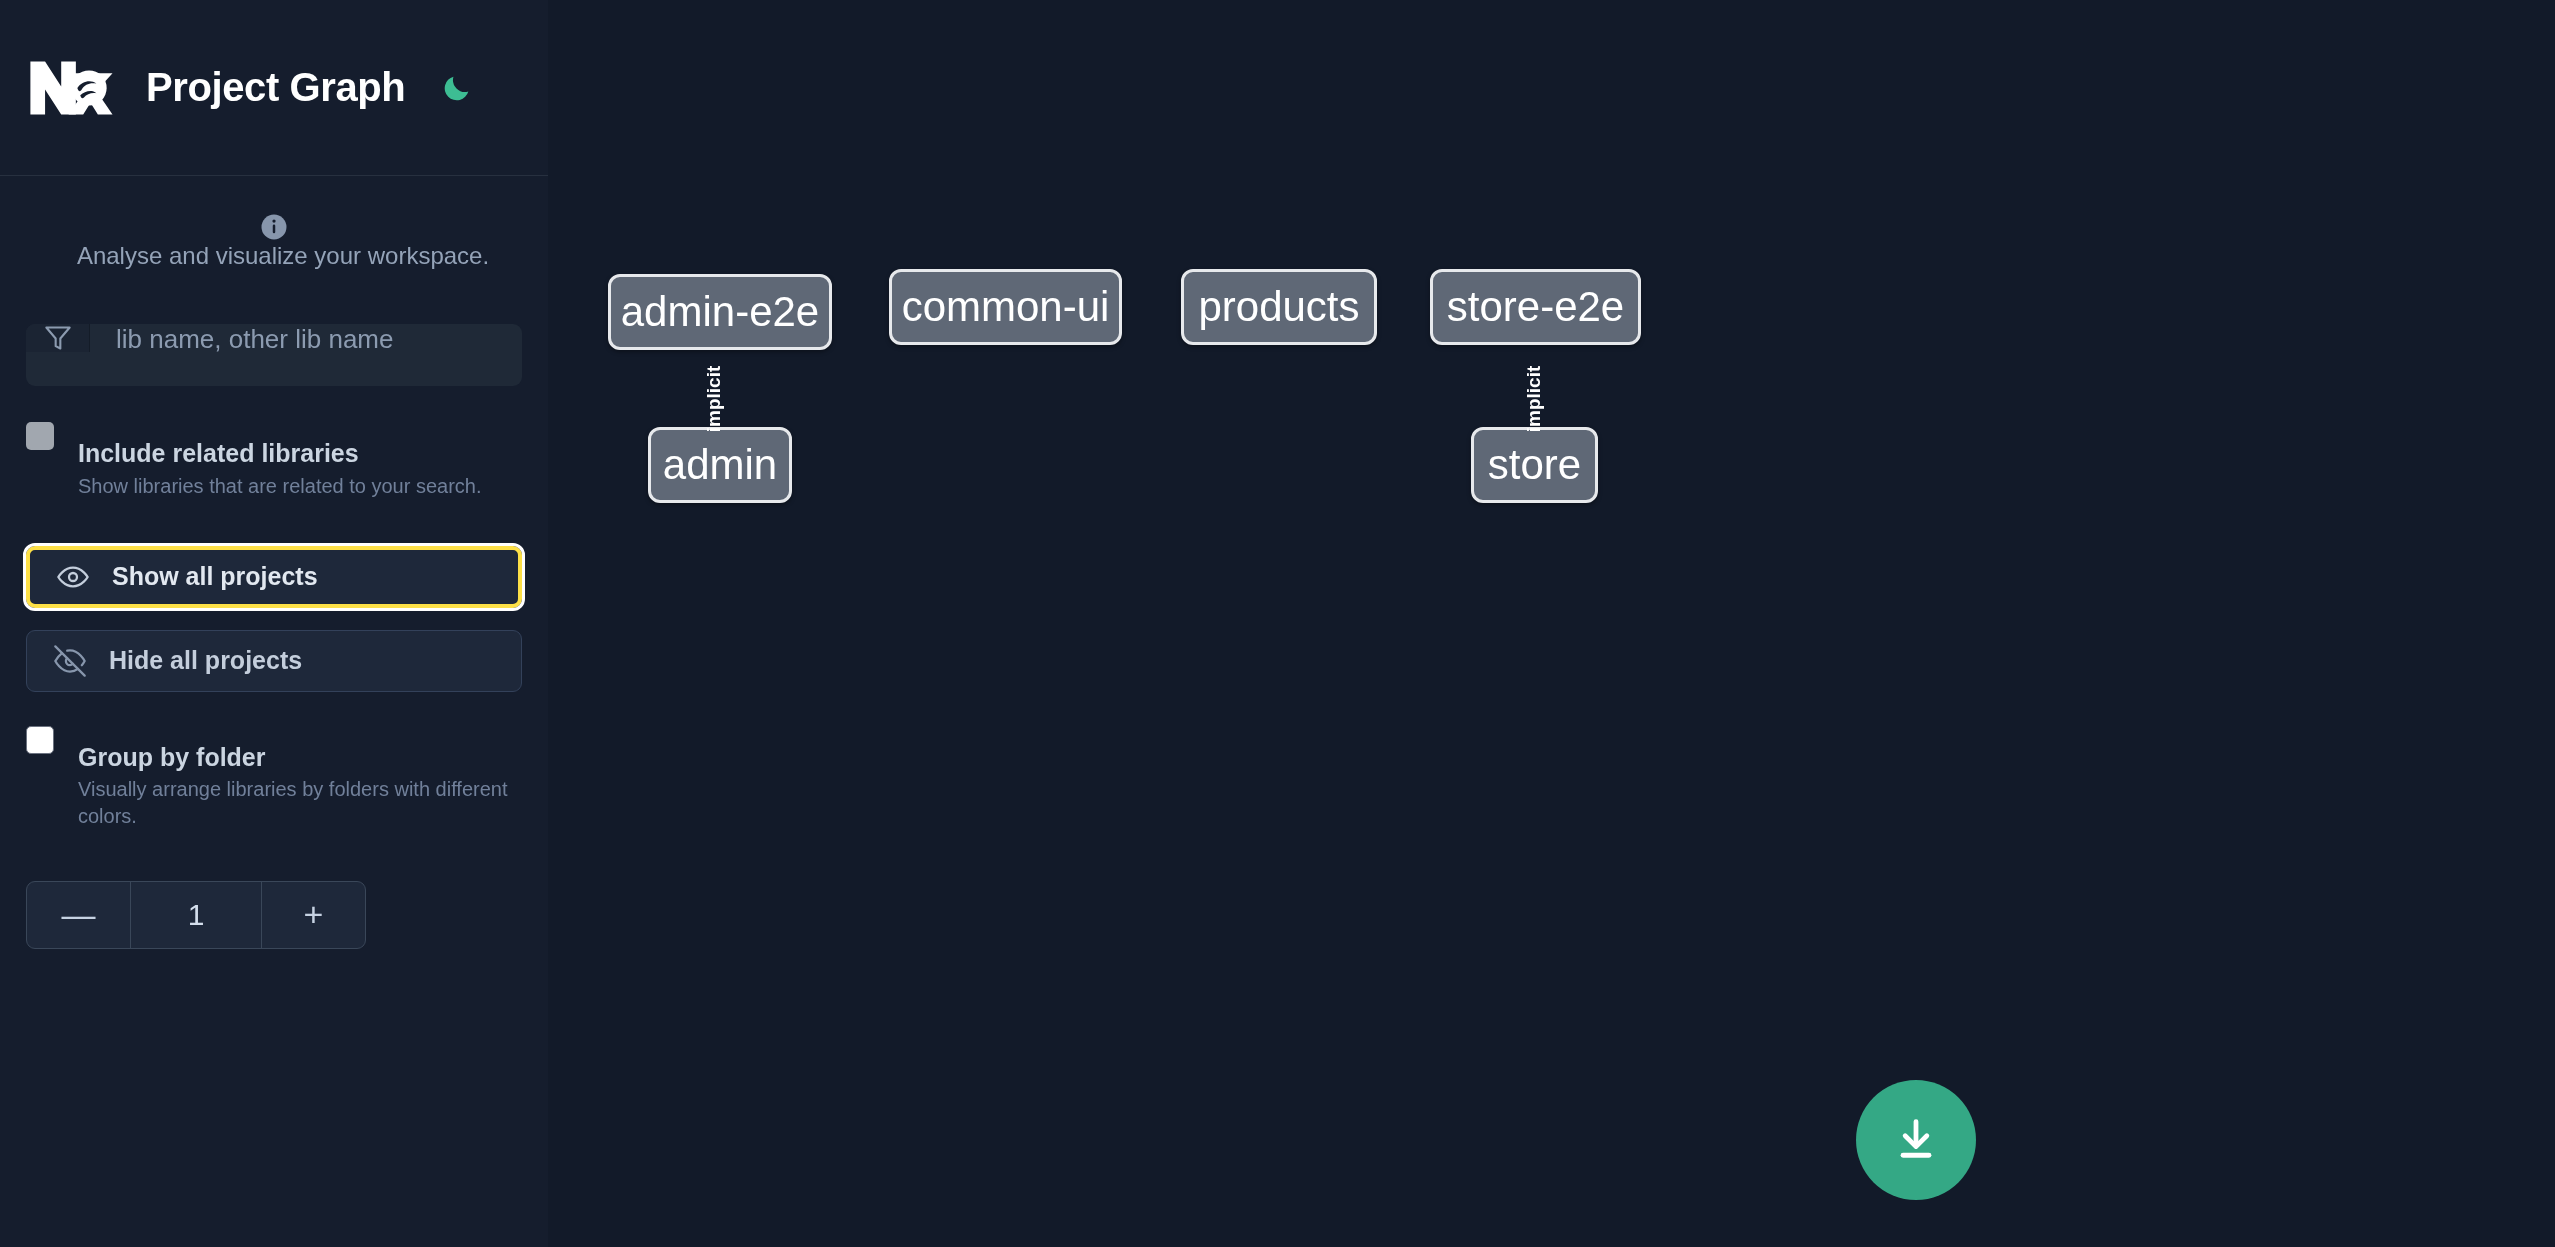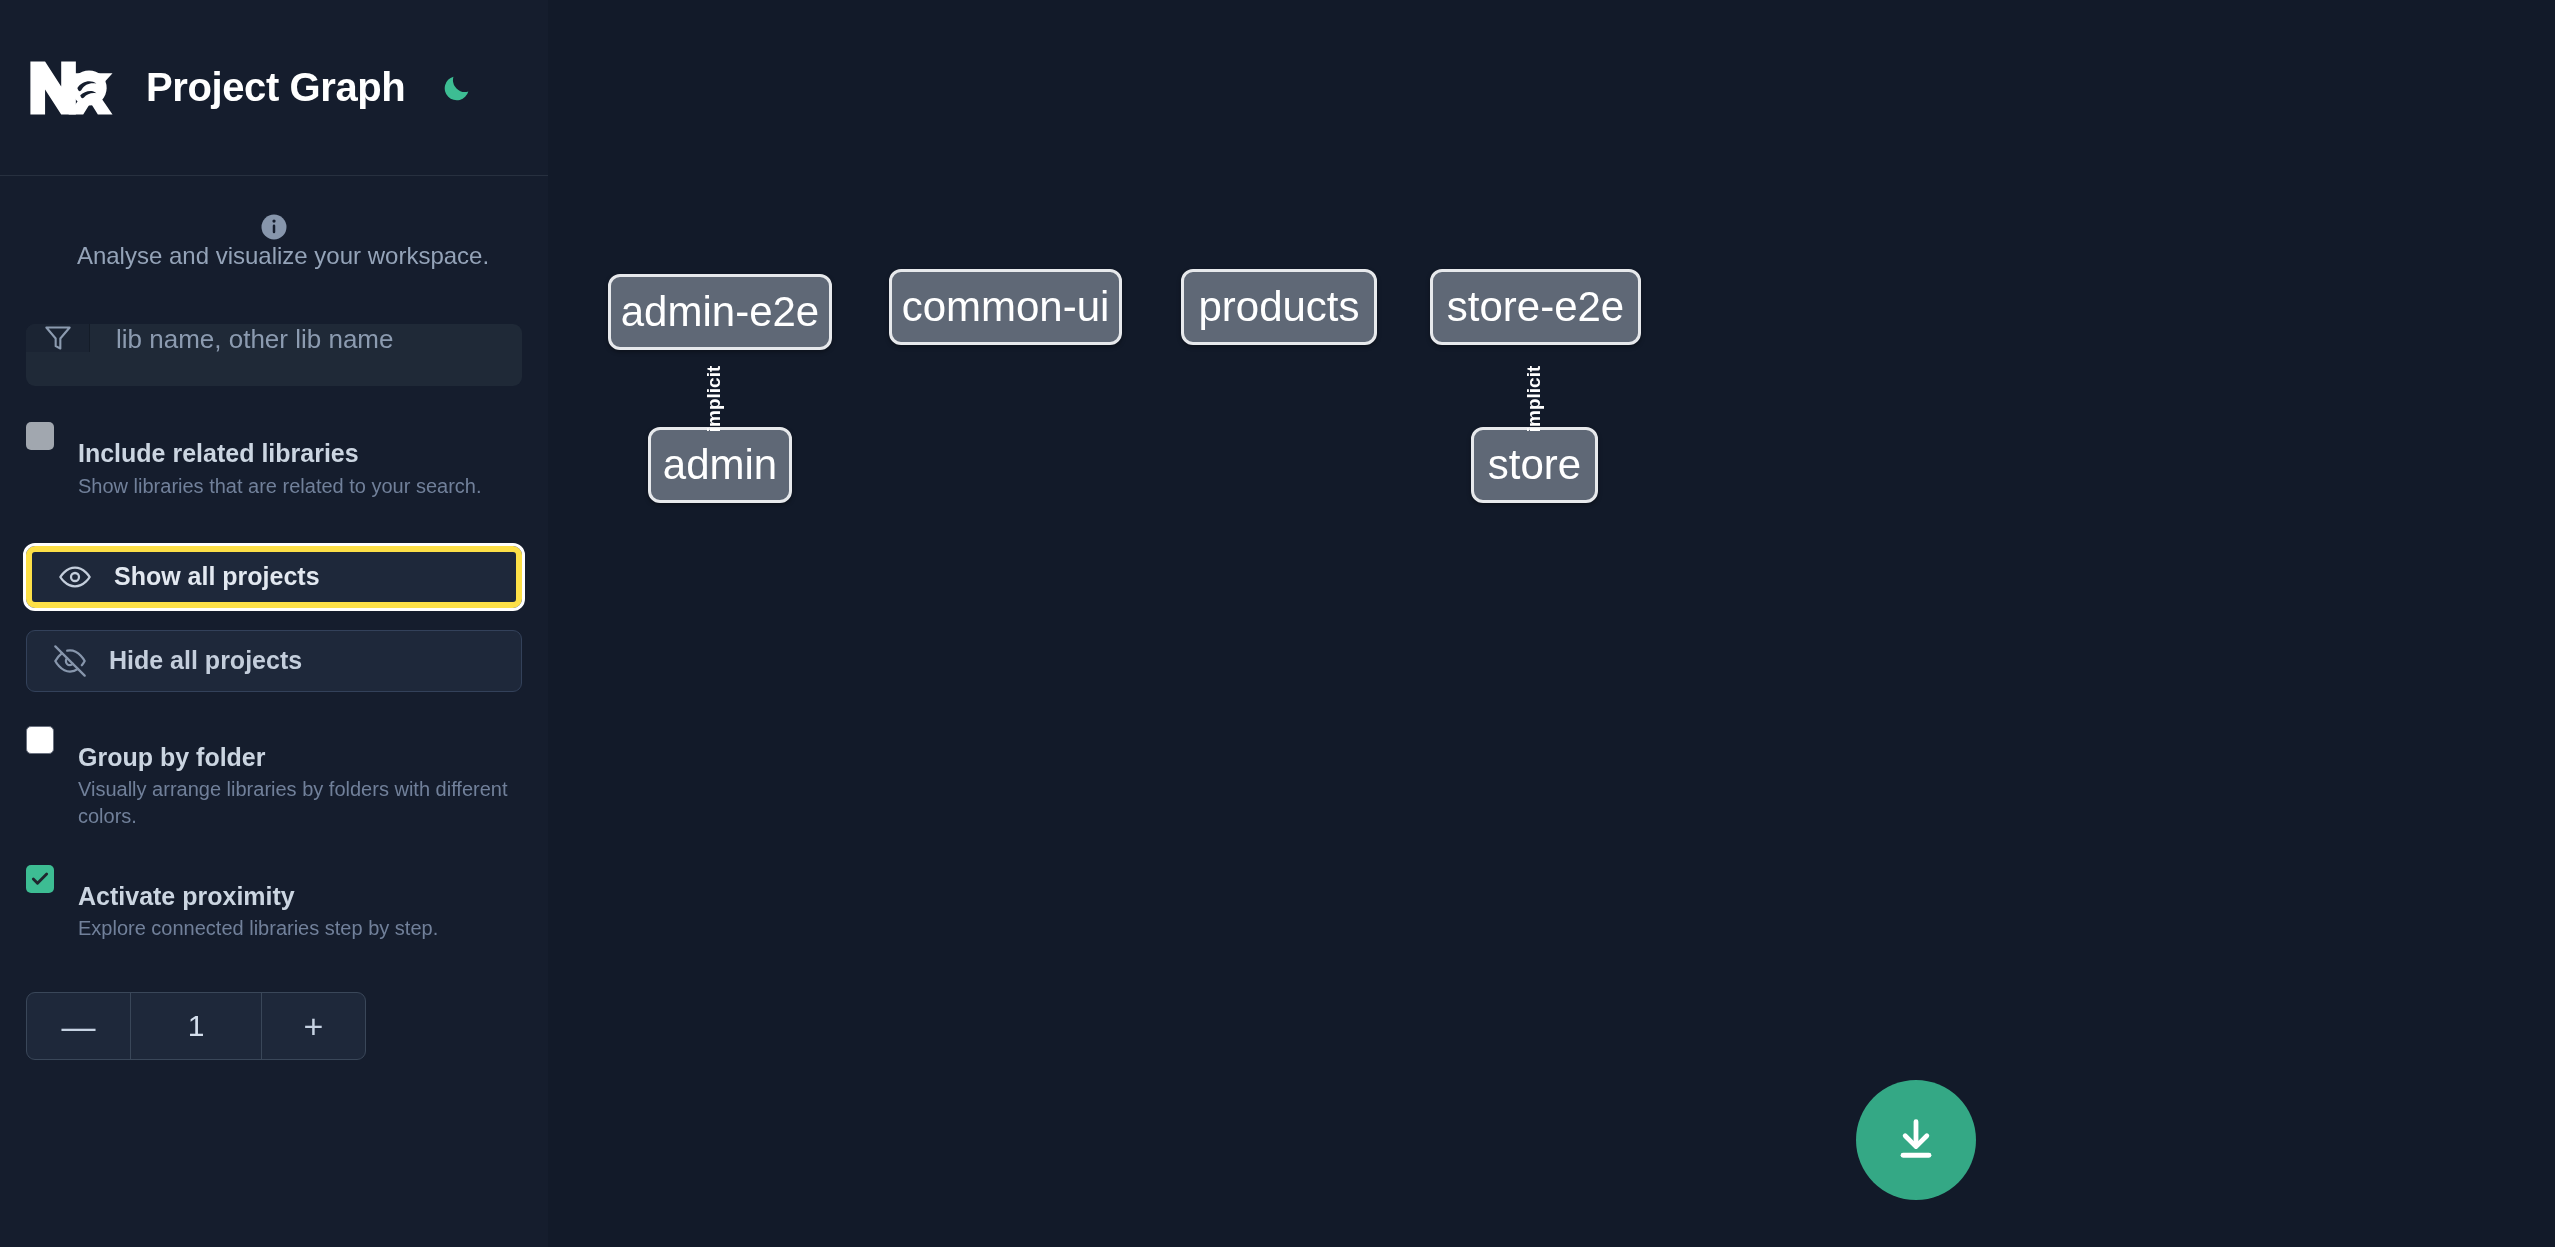--- a/index.html
+++ b/index.html
@@ -176,21 +176,21 @@
     color: #E2E8F0;
     font-size: 25px;
     font-weight: 700;
     padding-left: 26px;
     cursor: pointer;
     font-family: "Liberation Sans", sans-serif;
     margin-bottom: 22px;
   }
 
   .action-btn.focused {
-    border: 6px solid #fde047;
+    border: 4px solid #fde047;
     outline: 3px solid #FFFFFF;
     outline-offset: 0px;
   }
 
   .action-btn .btn-icon {
     width: 34px;
     height: 34px;
     flex: 0 0 34px;
     margin-right: 22px;
     display: flex;
@@ -391,31 +391,20 @@
       </div>
 
       <div class="check-block tight">
         <span class="cb white"></span>
         <div class="check-text">
           <div class="check-label">Group by folder</div>
           <div class="check-desc">Visually arrange libraries by folders with different colors.</div>
         </div>
       </div>
 
-      <div class="check-block tight">
-        <span class="cb green">
-          <svg width="22" height="20" viewBox="0 0 24 24" fill="none" stroke="#20262E" stroke-width="3.4" stroke-linecap="round" stroke-linejoin="round" xmlns="http://www.w3.org/2000/svg">
-            <polyline points="20 6 9 17 4 12"></polyline>
-          </svg>
-        </span>
-        <div class="check-text">
-          <div class="check-label">Activate proximity</div>
-          <div class="check-desc">Explore connected libraries step by step.</div>
-        </div>
-      </div>
 
       <div class="stepper-wrap">
         <div class="stepper">
           <button class="step-btn minus">—</button>
           <div class="step-value">1</div>
           <button class="step-btn plus">+</button>
         </div>
       </div>
 
     </div>

